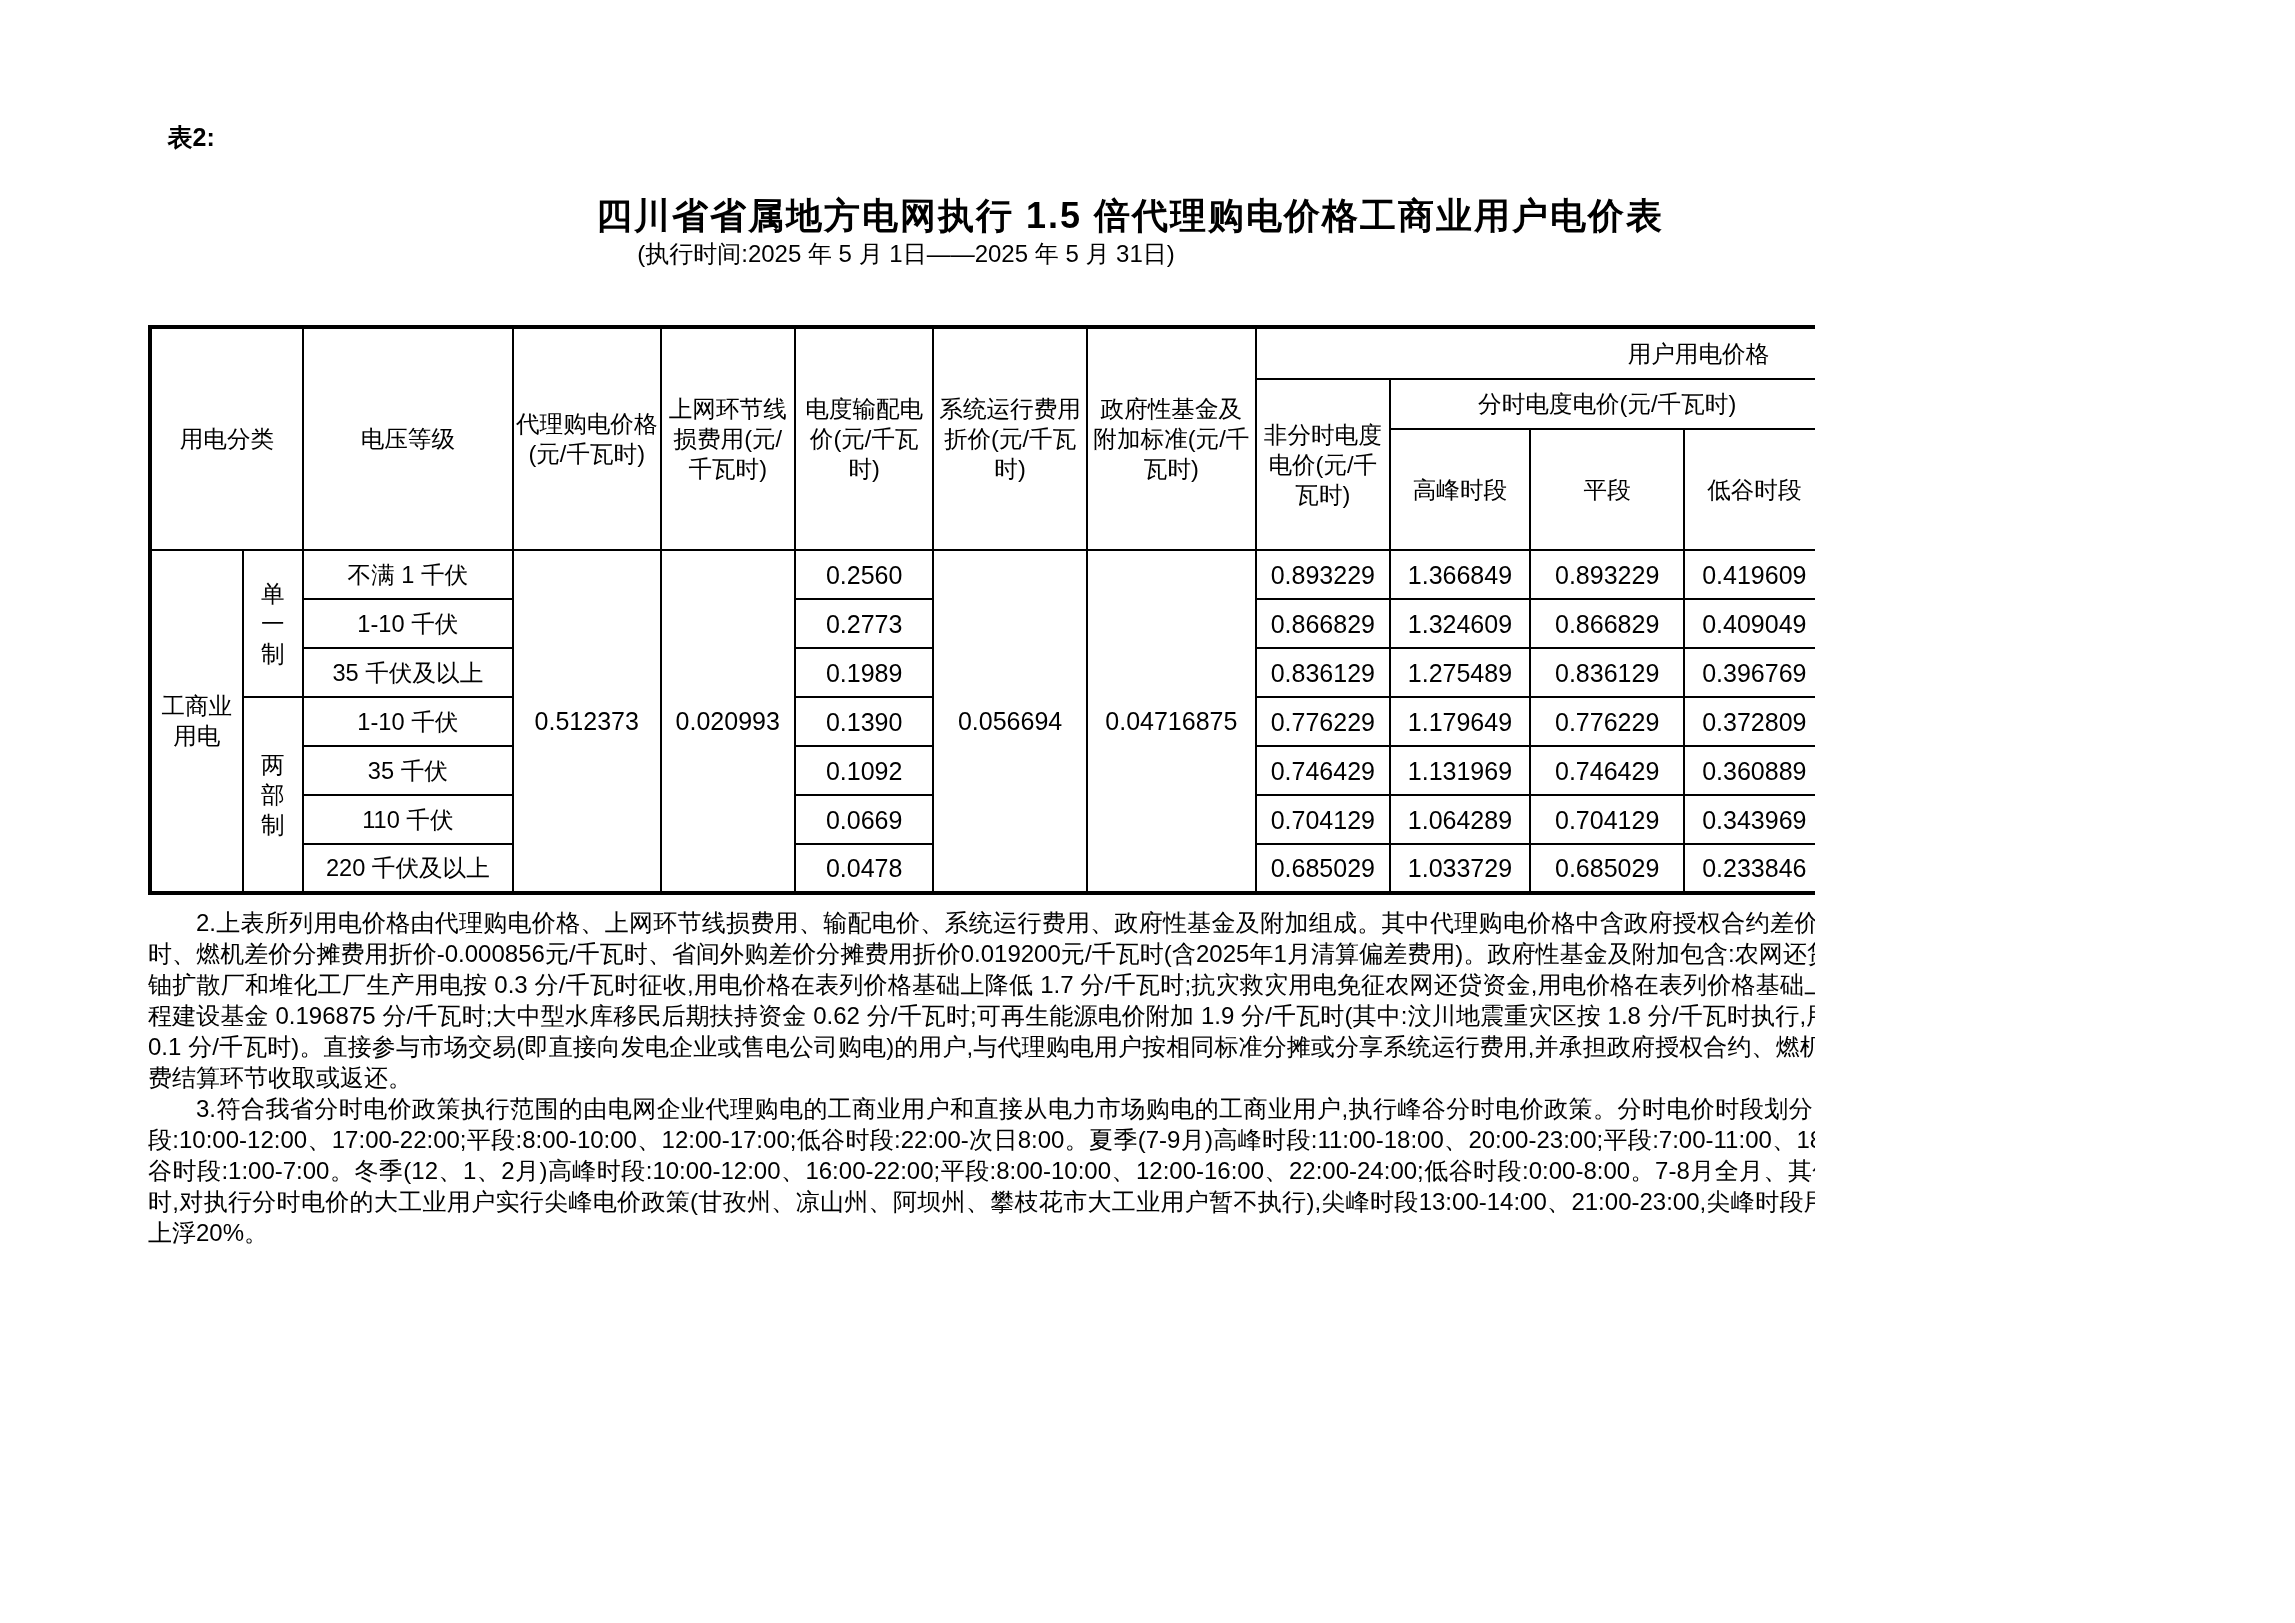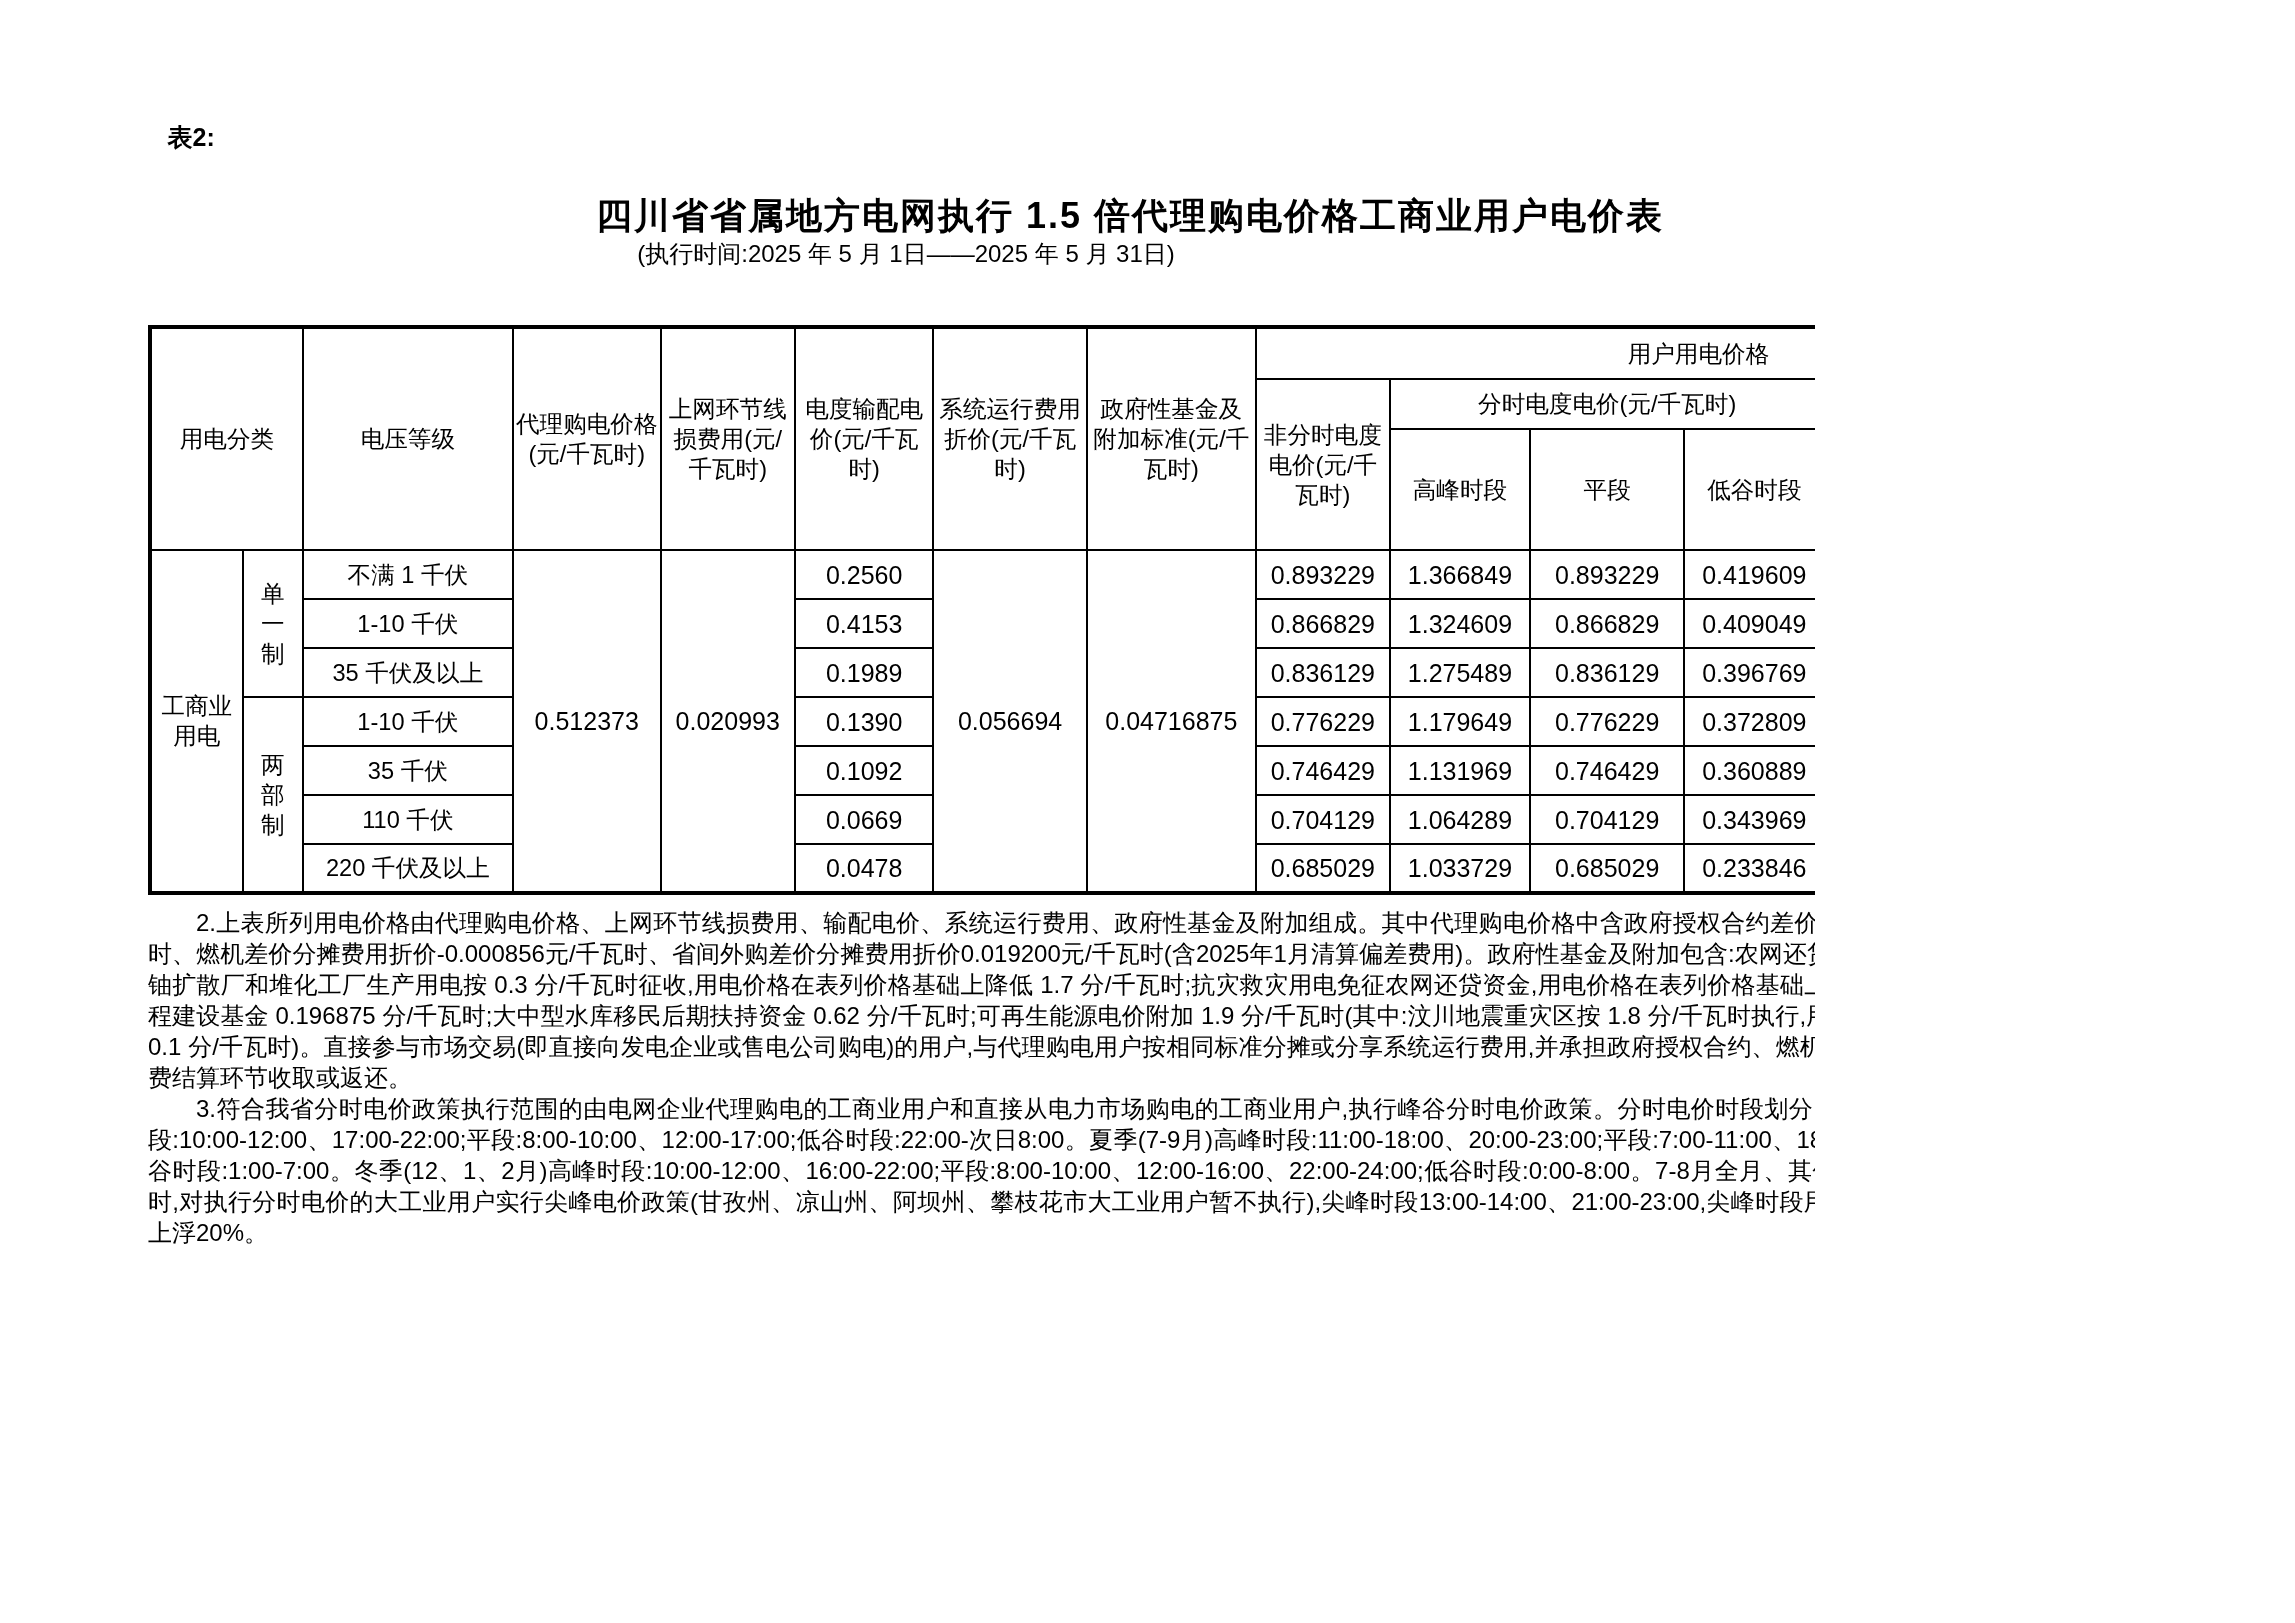--- a/index.html
+++ b/index.html
@@ -137,21 +137,21 @@
         <td rowspan="7" class="num">0.04716875</td>
         <td class="num">0.893229</td>
         <td class="num">1.366849</td>
         <td class="num">0.893229</td>
         <td class="num">0.419609</td>
         <td class="num"></td>
         <td class="num"></td>
       </tr>
       <tr class="b-row">
         <td>1-10 千伏</td>
-        <td class="num">0.4153</td>
+        <td class="num">0.2773</td>
         <td class="num">0.866829</td>
         <td class="num">1.324609</td>
         <td class="num">0.866829</td>
         <td class="num">0.409049</td>
         <td class="num"></td>
         <td class="num"></td>
       </tr>
       <tr class="b-row">
         <td>35 千伏及以上</td>
         <td class="num">0.1989</td>

